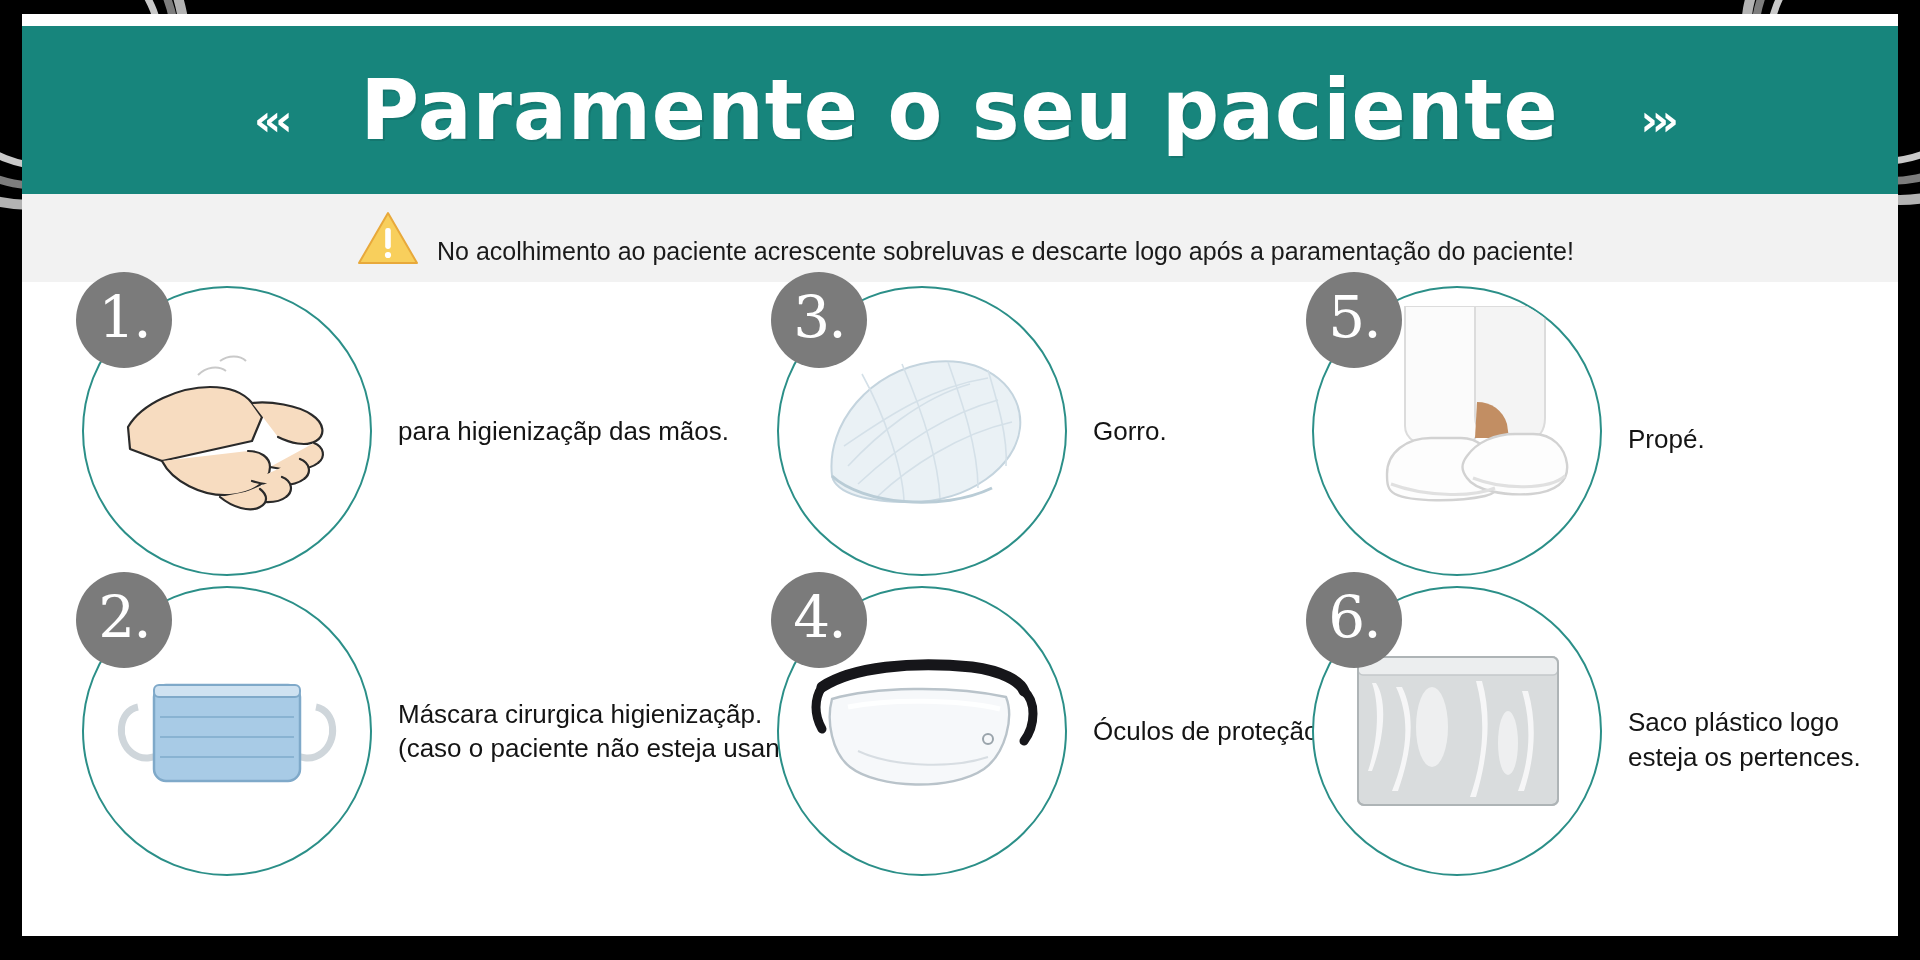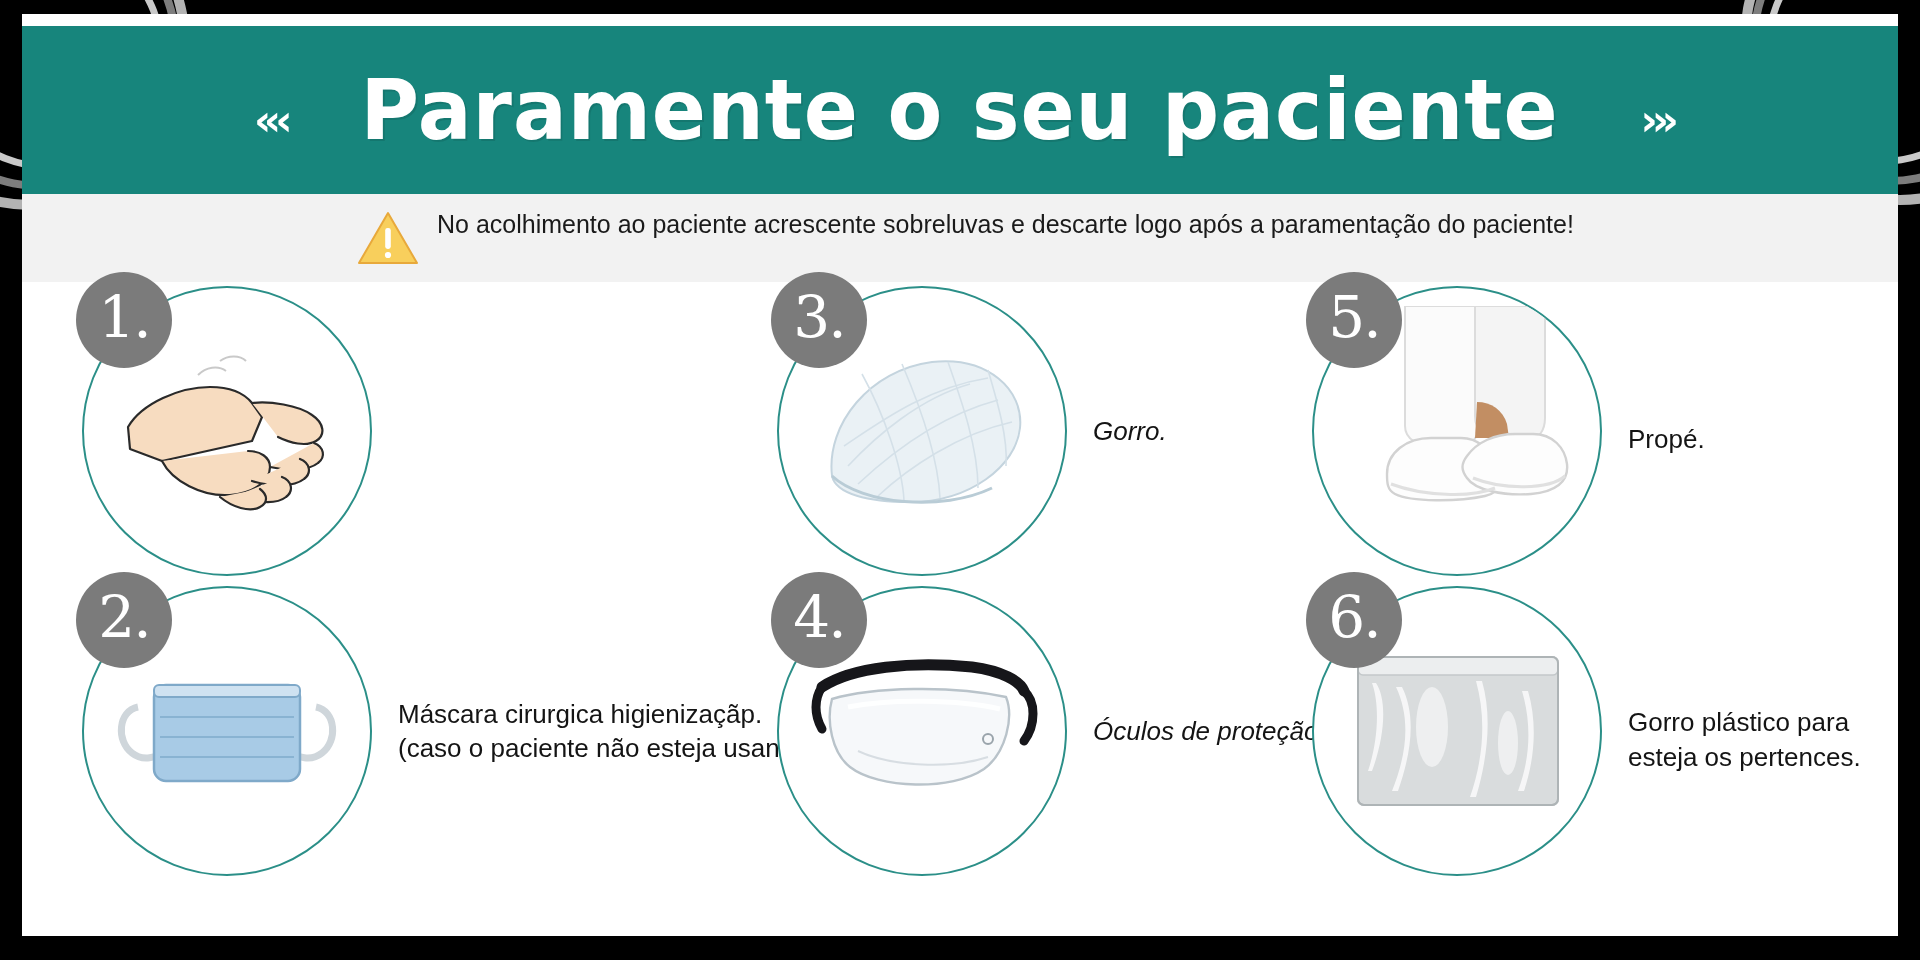--- a/index.html
+++ b/index.html
@@ -83,21 +83,21 @@
     left: 0; top: 180px;
     width: 1876px; height: 88px;
     background: #f2f2f2;
   }
 
   
   #alert {
     position: absolute;
     left: 335px; top: 196px;
     display: flex;
-    align-items: flex-start;
+    align-items: flex-end;
     gap: 18px;
   }
   #alert-text {
     font-size: 25px;
     color: #1a1a1a;
     font-family: "Liberation Sans", sans-serif;
     white-space: nowrap;
   }
   .warn-icon { width: 62px; height: 56px; display: block; }
 
@@ -156,21 +156,21 @@
   .caption .line { display: block; white-space: nowrap; }
 
   
   #step-1 { left: 60px;  top: 0px;   }
   #step-2 { left: 60px;  top: 300px; }
   #step-3 { left: 755px; top: 0px;   }
   #step-4 { left: 755px; top: 300px; }
   #step-5 { left: 1290px;top: 0px;   }
   #step-6 { left: 1290px;top: 300px; }
 
-  #step-3 .caption, #step-4 .caption { max-width: 260px; font-style: italic; }
+  #step-3 .caption, #step-4 .caption { max-width: 260px; }
   #step-5 .caption, #step-6 .caption { max-width: 300px; margin-top: 17px; }
 
   svg { display: block; }
 </style>
 </head>
 <body>
 
 <div id="slide">
 
   <div class="arc a1"></div>
@@ -216,20 +216,21 @@
                 <path d="M118 166 C130 176 148 182 158 176 C166 172 166 164 158 158"></path>
               </g>
               <g fill="none" stroke="#c9c9c9" stroke-width="2">
                 <path d="M96 44 C104 36 116 34 124 40"></path>
                 <path d="M118 30 C126 24 138 24 144 30"></path>
               </g>
             </svg>
           </div>
         </div>
         <div class="caption">
+          <span class="line">para higienizaçãp das mãos.</span>
         </div>
       </div>
 
       <div class="step" id="step-2">
         <div class="bubble">
           <div class="num">2.</div>
           <div class="bubble-clip">
             <svg width="250" height="180" viewBox="0 0 250 180">
               <path d="M36 66 C16 70 14 100 30 112 C40 120 56 118 62 108" fill="none" stroke="#cfd6db" stroke-width="7"></path>
               <path d="M214 66 C234 70 236 100 220 112 C210 120 194 118 188 108" fill="none" stroke="#cfd6db" stroke-width="7"></path>
@@ -329,20 +330,20 @@
               </g>
               <g fill="#ffffff" fill-opacity="0.55">
                 <ellipse cx="100" cy="96" rx="16" ry="40"></ellipse>
                 <ellipse cx="176" cy="112" rx="10" ry="32"></ellipse>
               </g>
               <rect x="26" y="26" width="200" height="148" rx="6" fill="none" stroke="#aeb4b6" stroke-width="2"></rect>
             </svg>
           </div>
         </div>
         <div class="caption">
-          <span class="line">Gorro plástico para</span>
+          <span class="line">Saco plástico logo</span>
           <span class="line">esteja os pertences.</span>
         </div>
       </div>
 
     </div>
   </div>
 </div>
 
 </body></html>

